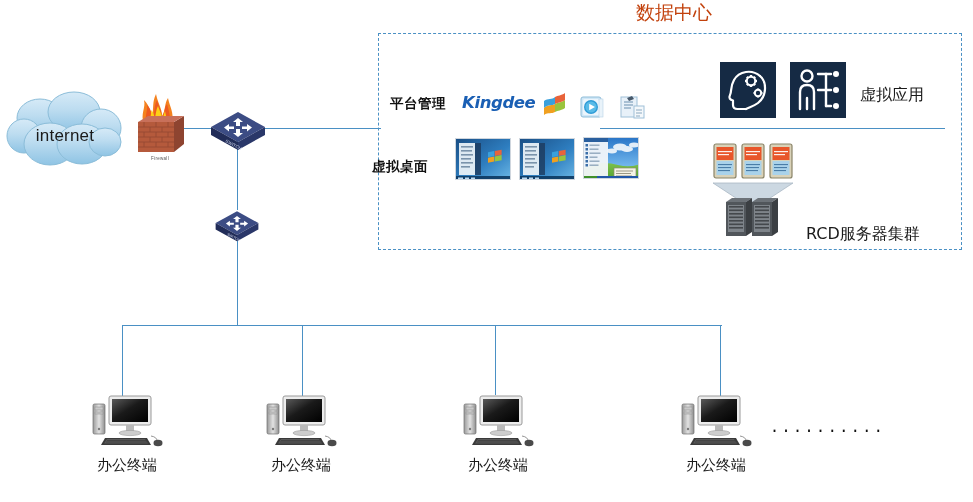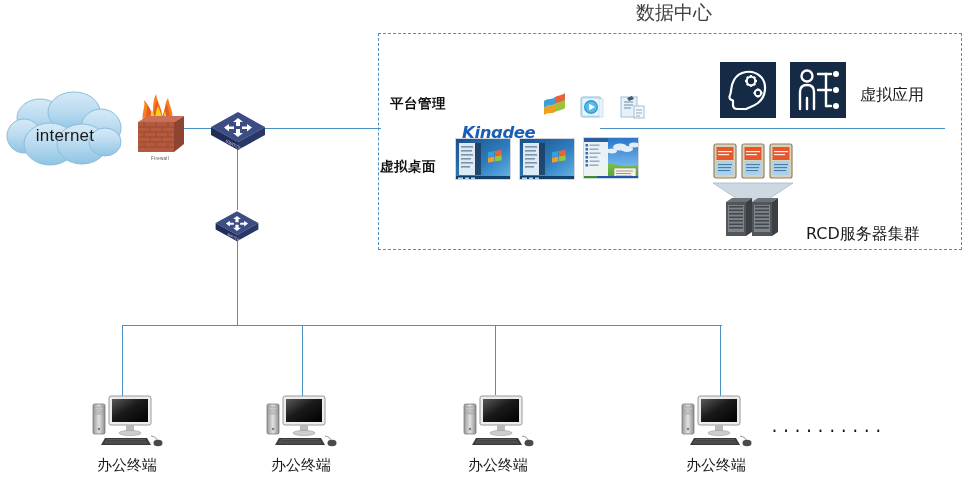--- a/index.html
+++ b/index.html
@@ -39,40 +39,39 @@
   .sw2{left:212px;top:208px;width:50px;height:38px;}
 
   
   .dc-box{
     left:378px;top:33px;width:584px;height:217px;
     border:1.3px dashed #4a90c4;
     box-sizing:border-box;
   }
   .dc-title{
     left:636px;top:0px;width:180px;text-align:left;
-    font-size:19px;color:#404040;
+    font-size:19px;color:#c2410c;
     font-family:"DejaVu Sans","Liberation Sans",sans-serif;
   }
 
   
   .row-label{
     font-size:13.5px;font-weight:bold;color:#111;
     font-family:"DejaVu Sans","Liberation Sans",sans-serif;
     letter-spacing:.5px;white-space:nowrap;
   }
   .lbl-va{left:390px;top:95px;}
-  .lbl-vd{left:380px;top:158px;}
+  .lbl-vd{left:372px;top:158px;}
 
   
   .kingdee{
     left:462px;top:93px;
     font-size:16.5px;font-weight:bold;font-style:italic;
     color:#1a5fb4;letter-spacing:-.4px;
     font-family:"DejaVu Sans","Liberation Sans",sans-serif;
-    margin-top:30px;
   }
 
   
   .app-ico{width:28px;height:28px;}
   .ico-ms{left:541px;top:92px;}
   .ico-media{left:578px;top:93px;}
   .ico-doc{left:618px;top:94px;}
 
   
   .thumb{width:56px;height:42px;border:1px solid #cfd6de;box-sizing:border-box;position:absolute;overflow:hidden;}

